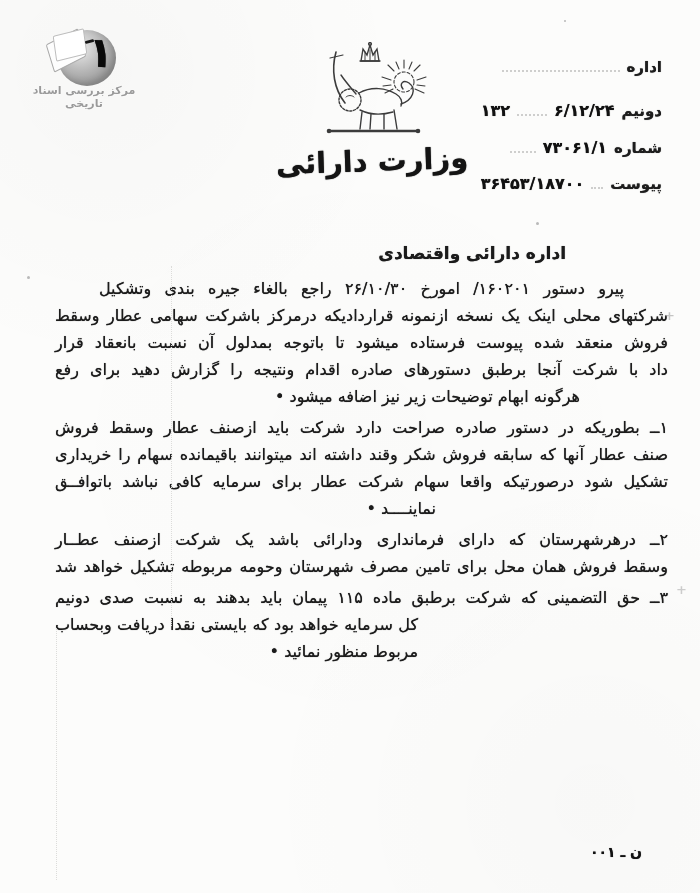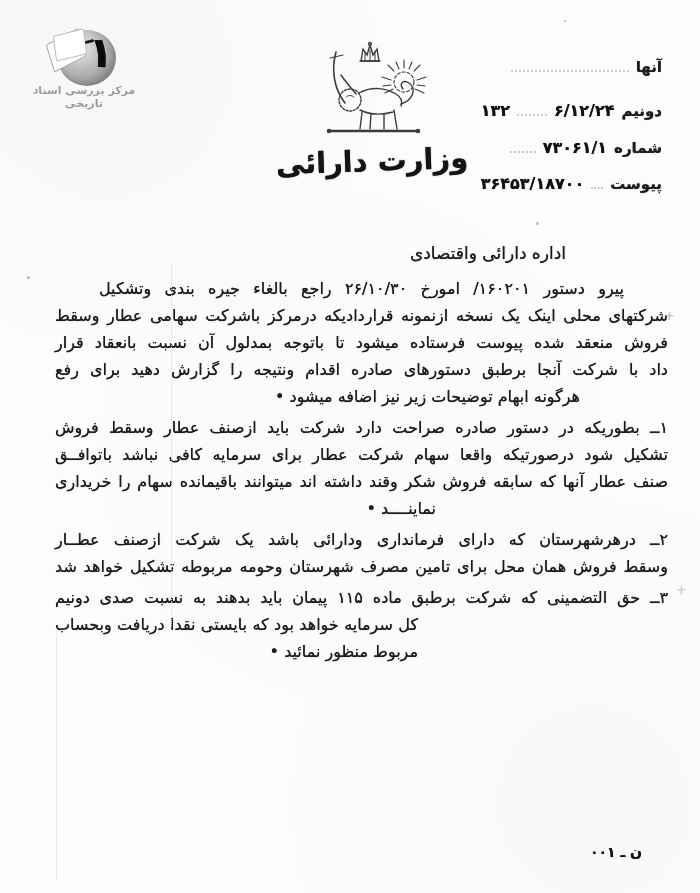--- a/index.html
+++ b/index.html
@@ -48,21 +48,21 @@
   .hdr-date{top:101px;}
   .hdr-number{top:138px;}
   .hdr-attach{top:174px;}
   .lead-office{width:118px;}
   .lead-date{width:30px;}
   .lead-number{width:26px;}
   .lead-attach{width:12px;}
 
   
   .body-text{position:absolute;top:240px;right:32px;left:55px;direction:rtl;}
-  .doc-heading{font-size:17px;font-weight:normal;padding-right:102px;
+  .doc-heading{font-size:17px;font-weight:bold;padding-right:102px;
     line-height:27px;margin-bottom:8px;}
   .para{margin-bottom:4px;}
   .line{font-size:16px;font-weight:normal;line-height:27px;
     text-align:justify;text-align-last:justify;}
   #p-intro .line:first-child{padding-right:44px;padding-left:44px;}
   #p-intro  .line:last-child{text-align-last:right;padding-right:88px;}
   #p-item1  .line:last-child{text-align-last:right;padding-right:232px;}
   #p-item3  .line:last-child{text-align-last:right;padding-right:250px;}
 
   
@@ -136,21 +136,21 @@
       </g>
 
       <path d="M17 89 L106 89" stroke-width="2.4"></path>
       <circle cx="17" cy="89" r="1.6" fill="#3c3c3c"></circle>
       <circle cx="106" cy="89" r="1.6" fill="#3c3c3c"></circle>
     </g>
   </svg>
   <div class="ministry-title">وزارت دارائی</div>
 
   <div class="hdr hdr-office">
-    <span class="hdr-label ink">آنها</span>
+    <span class="hdr-label ink">اداره</span>
     <span class="leader lead-office"></span>
   </div>
   <div class="hdr hdr-date">
     <span class="hdr-label ink">دونیم</span>
     <span class="hdr-value ink">۶/۱۲/۲۴</span>
     <span class="leader lead-date"></span>
     <span class="hdr-value ink">۱۳۲</span>
   </div>
   <div class="hdr hdr-number">
     <span class="hdr-label ink">شماره</span>
@@ -170,22 +170,22 @@
 
     <div class="line ink">پیرو دستور ۱۶۰۲۰۱/ امورخ ۲۶/۱۰/۳۰ راجع بالغاء جیره بندی وتشکیل</div>
         <div class="line ink">شرکتهای محلی اینک یک نسخه ازنمونه قراردادیکه درمرکز باشرکت سهامی عطار وسقط</div>
         <div class="line ink">فروش منعقد شده پیوست فرستاده میشود تا باتوجه بمدلول آن نسبت بانعقاد قرار</div>
         <div class="line ink">داد با شرکت آنجا برطبق دستورهای صادره اقدام ونتیجه را گزارش دهید برای رفع</div>
         <div class="line ink">هرگونه ابهام توضیحات زیر نیز اضافه میشود •</div>
       </div>
     <div class="para" id="p-item1">
 
     <div class="line ink">۱ــ بطوریکه در دستور صادره صراحت دارد شرکت باید ازصنف عطار وسقط فروش</div>
+        <div class="line ink">صنف عطار آنها که سابقه فروش شکر وقند داشته اند میتوانند باقیمانده سهام را خریداری</div>
         <div class="line ink">تشکیل شود درصورتیکه واقعا سهام شرکت عطار برای سرمایه کافی نباشد باتوافــق</div>
-        <div class="line ink">صنف عطار آنها که سابقه فروش شکر وقند داشته اند میتوانند باقیمانده سهام را خریداری</div>
         <div class="line ink">نماینــــد •</div>
       </div>
     <div class="para" id="p-item2">
 
     <div class="line ink">۲ــ درهرشهرستان که دارای فرمانداری ودارائی باشد یک شرکت ازصنف عطــار</div>
         <div class="line ink">وسقط فروش همان محل برای تامین مصرف شهرستان وحومه مربوطه تشکیل خواهد شد</div>
       </div>
     <div class="para" id="p-item3">
 
     <div class="line ink">۳ــ حق التضمینی که شرکت برطبق ماده ۱۱۵ پیمان باید بدهند به نسبت صدی دونیم</div>

